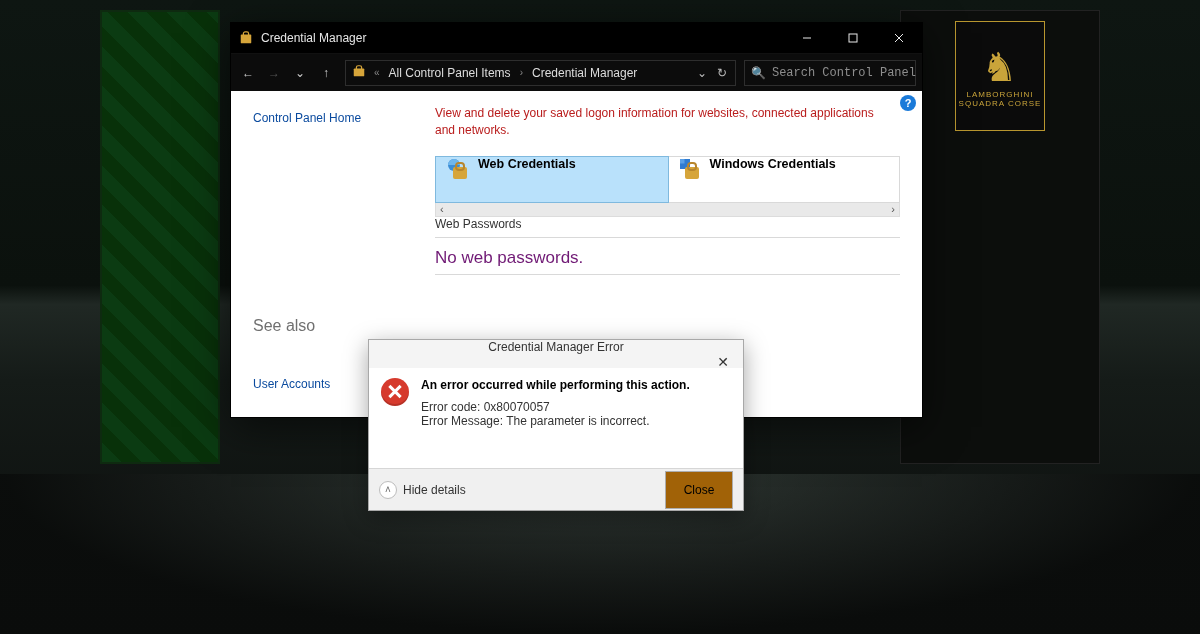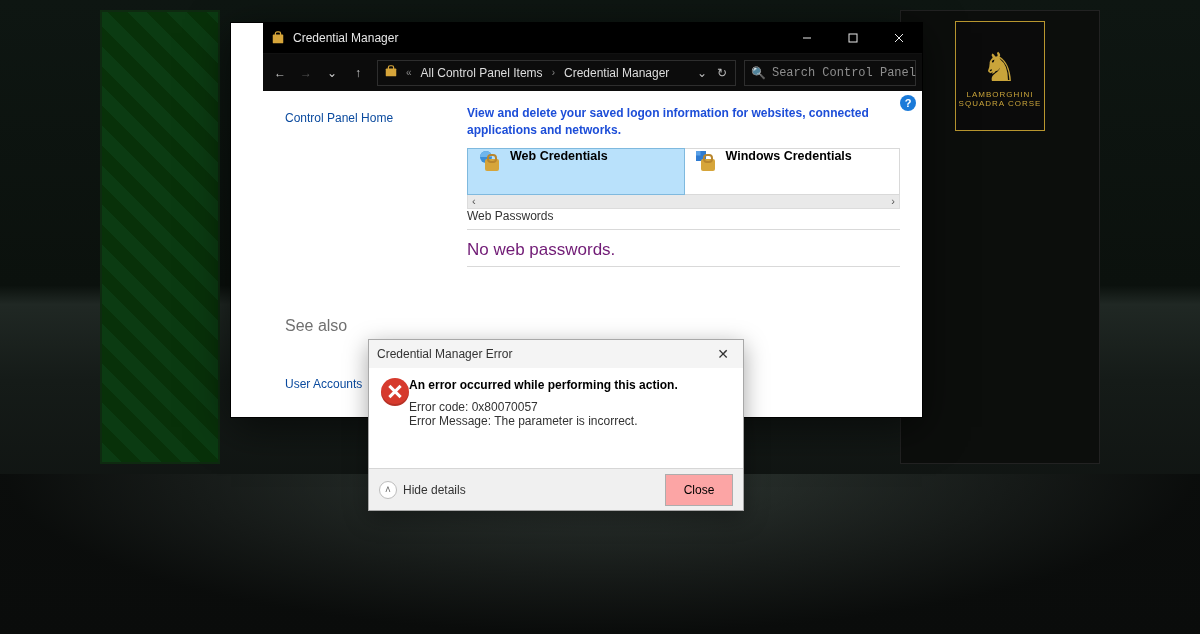--- a/index.html
+++ b/index.html
@@ -32,21 +32,21 @@
     position: absolute; left:0; right:0; bottom:0; height: 160px;
     background: radial-gradient(ellipse at 50% 0%, rgba(140,160,150,.25), rgba(10,12,11,.9) 70%);
   }
 
   
   .window {
     position: absolute; left: 231px; top: 23px;
     width: 691px; height: 394px;
     background: #ffffff;
     box-shadow: 0 0 0 1px #000, 0 10px 40px rgba(0,0,0,.6);
-    display: flex; flex-direction: column; padding-left: 32px;
+    display: flex; flex-direction: column;
   }
   .titlebar {
     height: 30px; background: #000; color: #e6e6e6;
     display: flex; align-items: center; font-size: 12px;
   }
   .titlebar .t-icon { margin: 0 7px; width:16px; height:16px; display:flex;align-items:center;justify-content:center;}
   .titlebar .t-icon svg { width:14px;height:14px; }
   .titlebar .title-text { flex: 0 1 auto; }
   .titlebar .spacer { flex: 1; }
   .winbtn { width: 46px; height: 30px; display:flex; align-items:center; justify-content:center; color:#e9e9e9; }
@@ -91,21 +91,21 @@
 
   .main {
     flex:1; padding:14px 22px 10px 4px; font-size:12px; color:#333; position:relative;
   }
   .help-icon {
     position:absolute; top:4px; right:6px; width:16px;height:16px;border-radius:50%;
     background:#1a7ad9;color:#fff;display:flex;align-items:center;justify-content:center;
     font-size:11px;font-weight:bold;
   }
   .main h1 { color:#0a4a9e; font-weight:400; font-size:17px; margin-bottom:8px;}
-  .main .desc { color:#1d4ed8; line-height:1.45; margin-bottom:8px; max-width:440px;font-weight:bold;}
+  .main .desc { color:#b91c1c; line-height:1.45; margin-bottom:16px; max-width:440px;}
 
   .cred-row { display:flex; height:47px; border:1px solid #d9d9d9; }
   .cred-tab {
     flex:1; display:flex; gap:8px; padding:0 10px; cursor:pointer;
   }
   .cred-tab.active { background:#b9e1fb; border-right:1px solid #7fb9de; border:1px solid #7fb9de; margin:-1px; }
   .cred-tab .ico { width:24px;height:24px; }
   .cred-tab .lbl { font-weight:700; font-size:12.5px; color:#000;}
   .scroll-hint {
     height:14px; background:#e9e9e9; margin-top:0; display:flex;
@@ -118,45 +118,45 @@
   .empty-msg { color:#701a75; font-size:17px; }
 
   
   .dialog {
     position:absolute; left:368px; top:339px; width:376px; height:172px;
     background:#f0f0f0; border:1px solid #a8a8a8;
     box-shadow: 0 6px 22px rgba(0,0,0,.35);
     display:flex; flex-direction:column; font-size:12px;
   }
   .dialog .dlg-title {
-    height:28px; display:flex; align-items:center; padding:0 8px; background:#f4f4f4; color:#333;
+    height:28px; display:flex; align-items:center; padding:0 8px; background:#f4f4f4; color:#333;flex-direction:column;
   }
   .dialog .dlg-title .x { margin-left:auto; width:24px;text-align:center;font-size:14px;cursor:pointer;}
-  .dialog .dlg-body { flex:1; display:flex; padding:10px 12px; background:#fff;}
+  .dialog .dlg-body { flex:1; display:flex; padding:10px 12px; gap:12px; background:#fff;}
   .err-icon {
     width:28px;height:28px;border-radius:50%; background:#d63a2d; position:relative; flex:0 0 28px;
     box-shadow: inset 0 -2px 0 rgba(0,0,0,.15);
   }
   .err-icon::before,.err-icon::after{
     content:""; position:absolute; left:6px; top:12px; width:16px; height:3px; background:#fff;
   }
   .err-icon::before{ transform:rotate(45deg);}
   .err-icon::after { transform:rotate(-45deg);}
   .dlg-msg b { font-weight:600; display:block; margin-bottom:8px;}
   .dlg-msg .line { color:#333; }
   .dlg-foot {
     height:42px; background:#f0f0f0; border-top:1px solid #d6d6d6;
     display:flex; align-items:center; padding:0 10px;
   }
   .hide-det { display:flex; align-items:center; gap:6px; color:#333; cursor:pointer;}
   .chev { width:18px;height:18px;border:1px solid #bdbdbd;border-radius:50%;
           display:flex;align-items:center;justify-content:center;font-size:10px;color:#666;background:#fff;}
   .dlg-foot .sp { flex:1; }
   .btn {
-    min-width:68px; height:32px; border:1px solid #adadad; background:#fca5a5;
+    min-width:68px; height:38px; border:1px solid #adadad; background:#a16207;
     font-family:inherit; font-size:12px; cursor:pointer;
   }
 
   
   .vault { position:relative; }
   .vault svg{ width:24px;height:24px; }
 </style>
 </head>
 <body>
 

